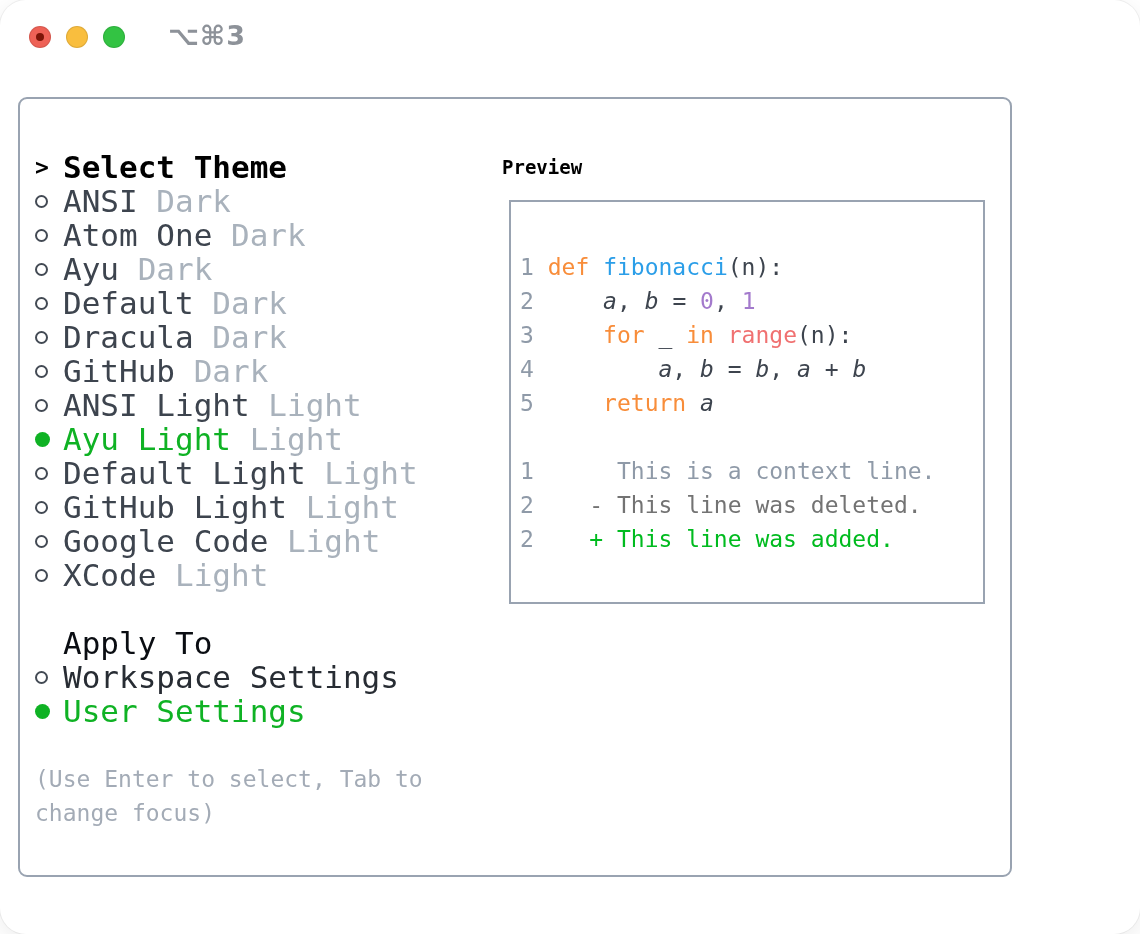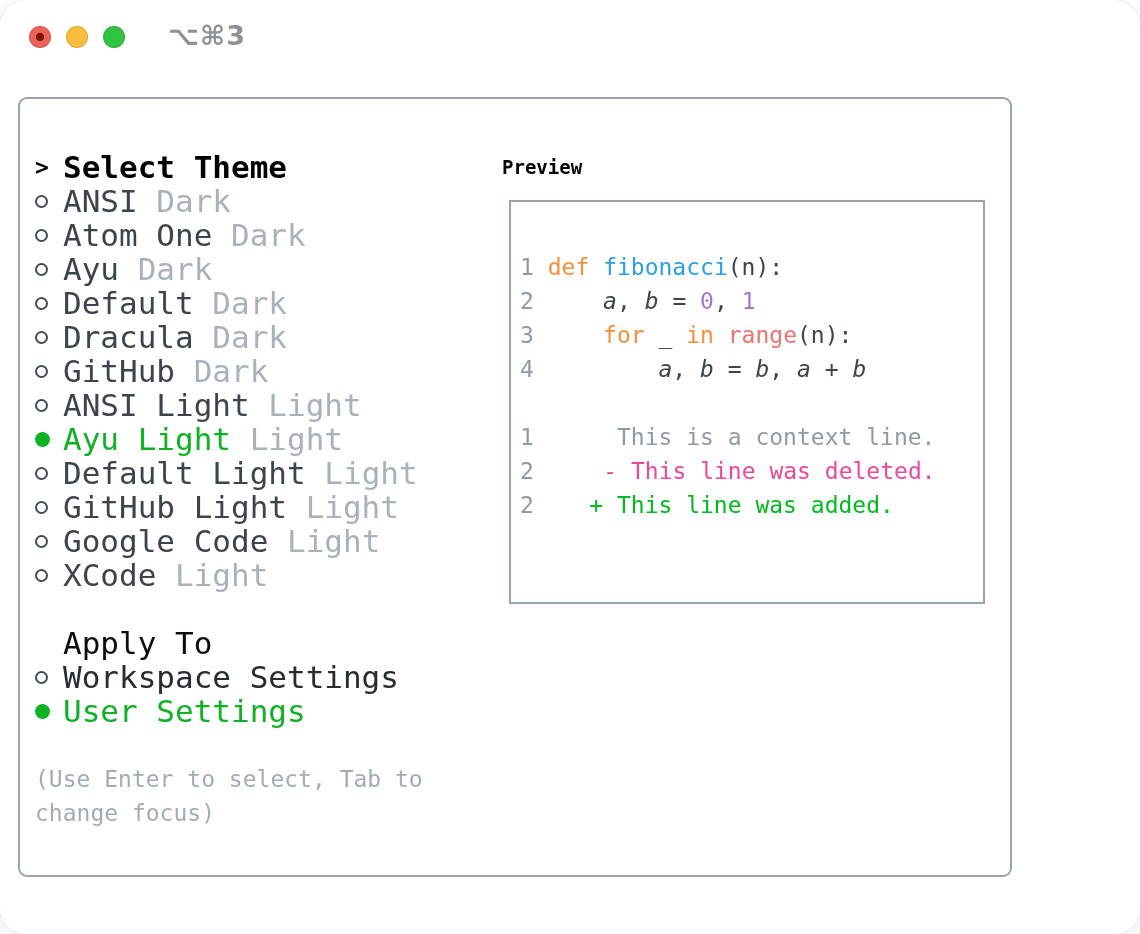--- a/index.html
+++ b/index.html
@@ -73,21 +73,21 @@
     padding:48px 0 0 9px; overflow:hidden;
   }
   .ln { color:#8f9aa8; }
   .code-plain { color:#3d444e; }
   .tk-kw   { color:#f88d3a; }
   .tk-fn   { color:#2b9ee8; }
   .tk-num  { color:#a37acc; }
   .tk-call { color:#f07171;text-align:center; }
   .tk-var  { color:#3d444e; font-style:italic; }
   .diff-context { color:#8f9aa8; }
-  .diff-del { color:#ec4899;margin-left:14px; }
+  .diff-del { color:#737373; }
   .diff-add { color:#00bb1f; }
 </style>
 </head>
 <body>
 
 <div class="card">
 
   <div class="titlebar">
     <div class="light light-red"></div>
     <div class="light light-yellow"></div>
@@ -209,20 +209,21 @@
     </div>
 
     <div class="preview-title">Preview</div>
 
     <div class="preview-box">
       <div id="code-block">
           <div class="row"><span class="ln">1</span> <span class="tk-kw">def</span><span class="code-plain"> </span><span class="tk-fn">fibonacci</span><span class="code-plain">(n):</span></div>
           <div class="row"><span class="ln">2</span> <span class="code-plain">    </span><span class="tk-var">a</span><span class="code-plain">, </span><span class="tk-var">b</span><span class="code-plain"> = </span><span class="tk-num">0</span><span class="code-plain">, </span><span class="tk-num">1</span></div>
           <div class="row"><span class="ln">3</span> <span class="code-plain">    </span><span class="tk-kw">for</span><span class="code-plain"> _ </span><span class="tk-kw">in</span><span class="code-plain"> </span><span class="tk-call">range</span><span class="code-plain">(n):</span></div>
           <div class="row"><span class="ln">4</span> <span class="code-plain">        </span><span class="tk-var">a</span><span class="code-plain">, </span><span class="tk-var">b</span><span class="code-plain"> = </span><span class="tk-var">b</span><span class="code-plain">, </span><span class="tk-var">a</span><span class="code-plain"> + </span><span class="tk-var">b</span></div>
+          <div class="row"><span class="ln">5</span> <span class="code-plain">    </span><span class="tk-kw">return</span><span class="code-plain"> </span><span class="tk-var">a</span></div>
         </div>
       <div class="spacer"></div>
       <div id="diff-block">
           <div class="row"><span class="ln">1</span>    <span class="diff-context">  This is a context line.</span></div>
           <div class="row"><span class="ln">2</span>    <span class="diff-del">- This line was deleted.</span></div>
           <div class="row"><span class="ln">2</span>    <span class="diff-add">+ This line was added.</span></div>
         </div>
     </div>
 
   </div>

